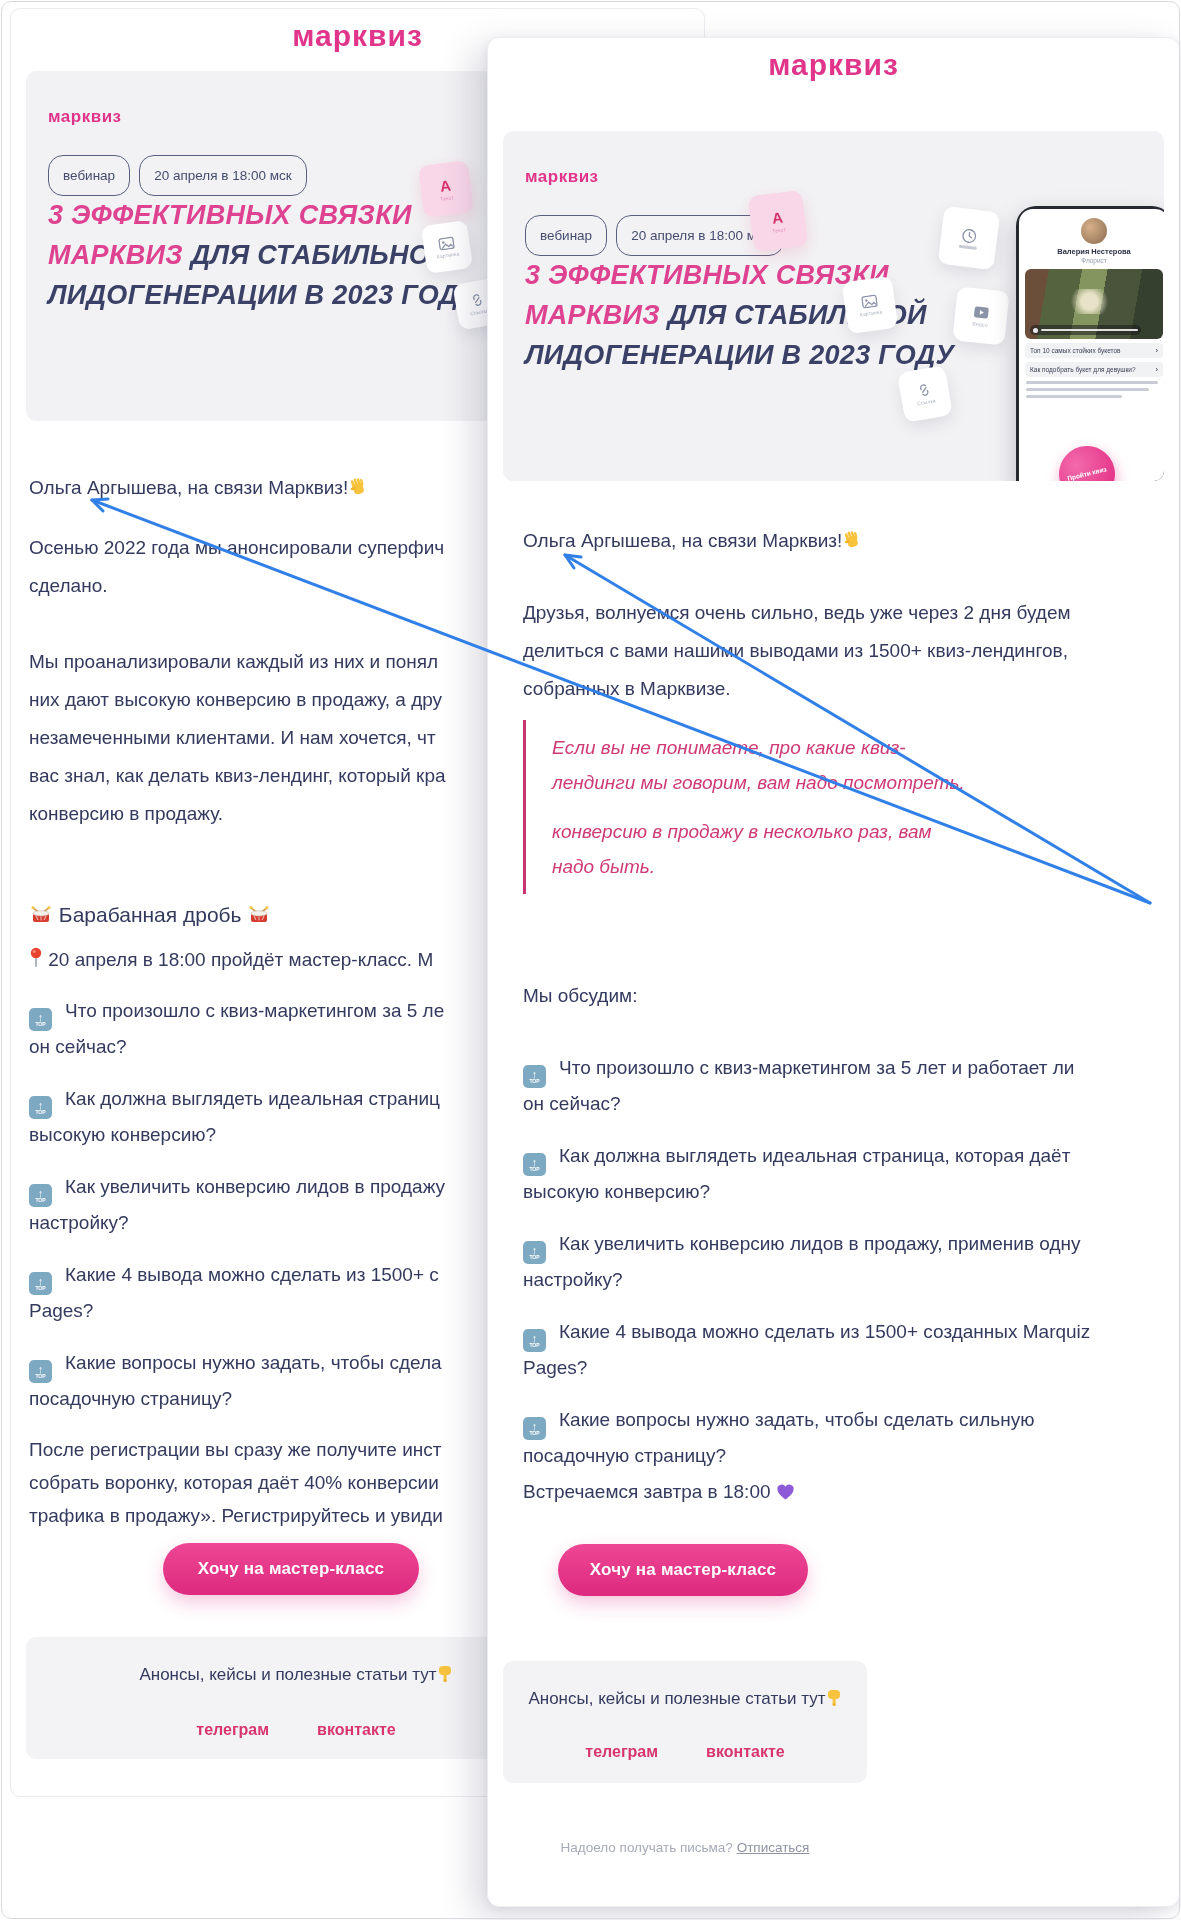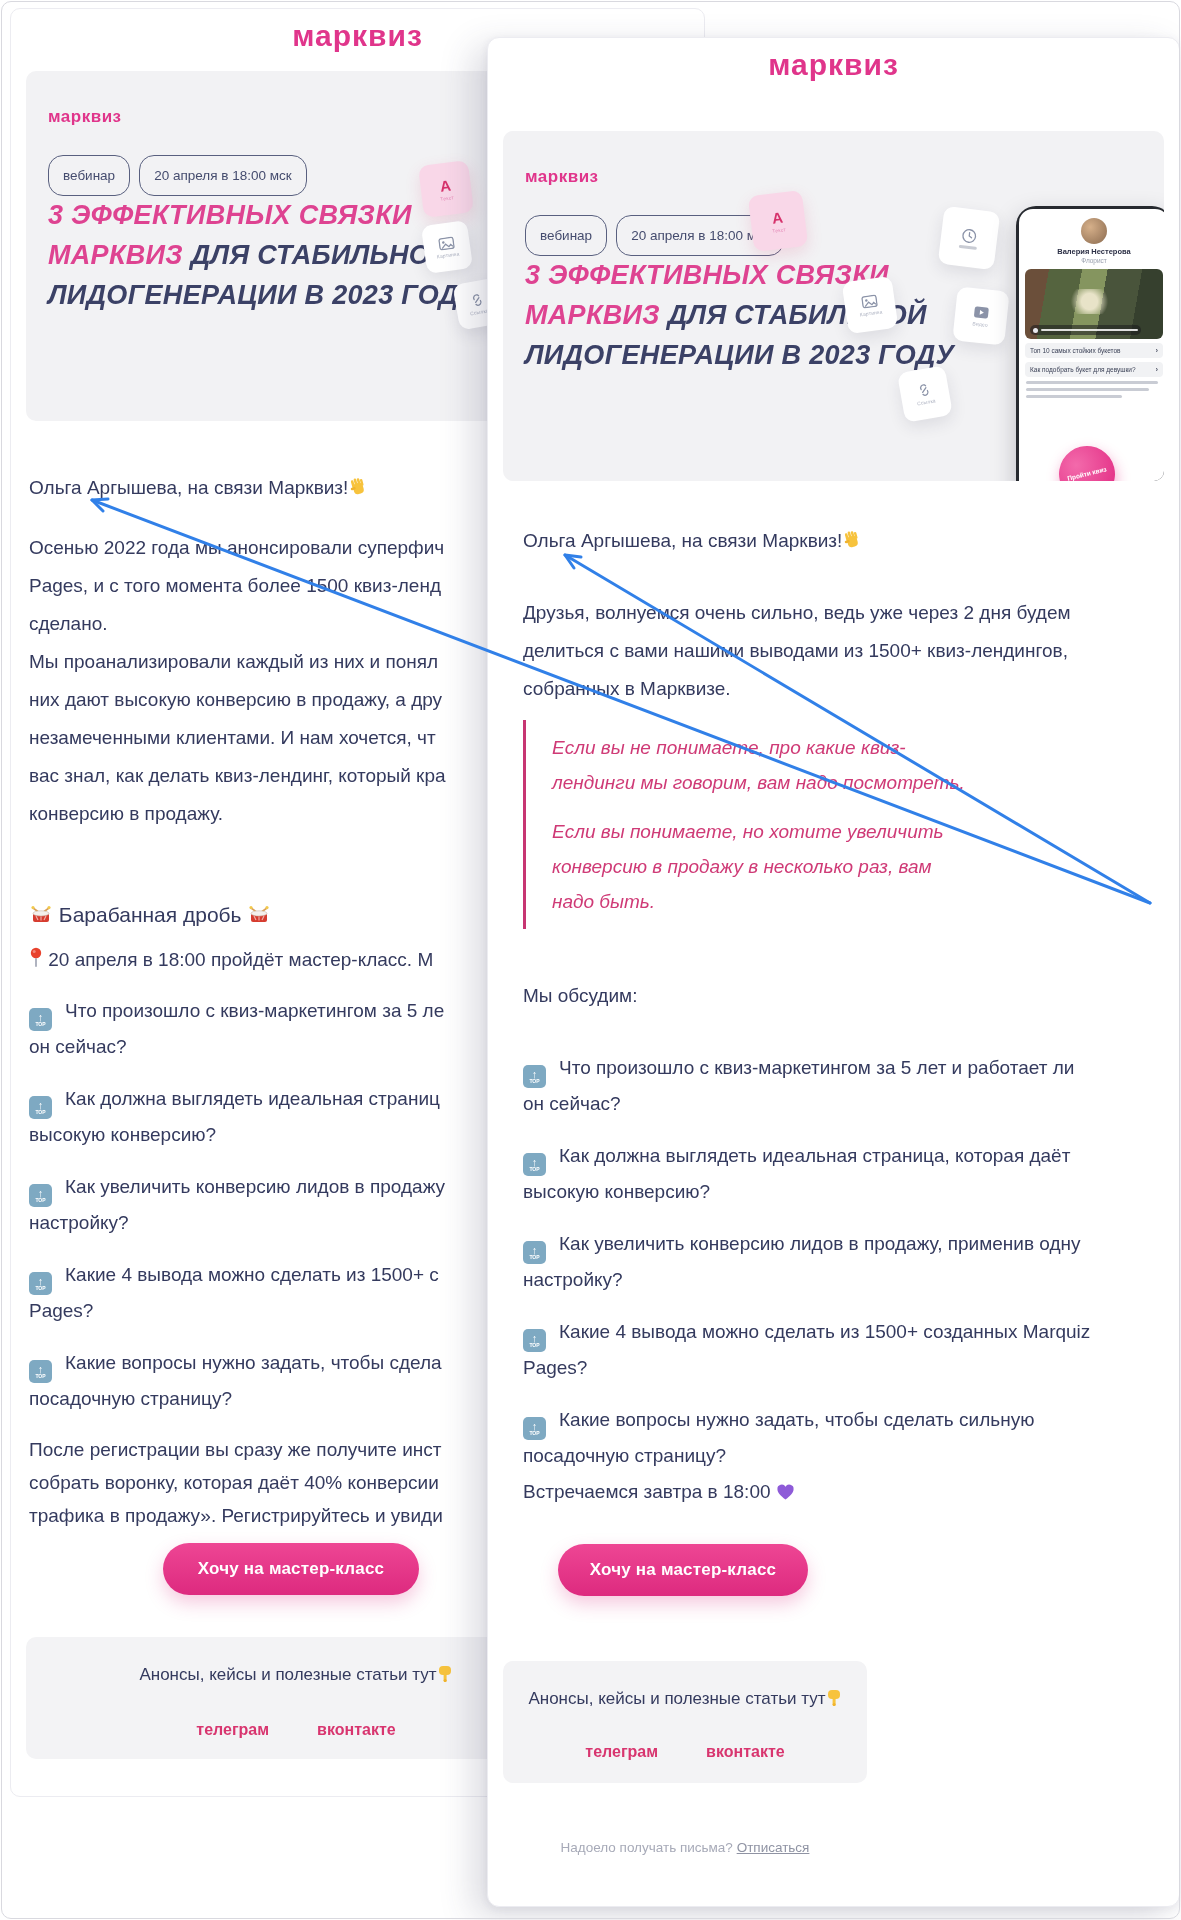--- a/index.html
+++ b/index.html
@@ -129,21 +129,20 @@
             <rect x="7.6" y="1" width="2.6" height="8" rx="1.3" fill="#f7c33d"></rect>
             <rect x="10.7" y="1.5" width="2.6" height="8" rx="1.3" fill="#f7c33d"></rect>
             <rect x="13.6" y="3" width="2.4" height="7" rx="1.2" fill="#f7c33d"></rect>
             <rect x="2.5" y="9" width="5" height="2.6" rx="1.3" fill="#f0b32e"></rect>
           </g>
         </svg></span>
   </div>
 
   <div class="para" style="left:18px;top:520px;">
     <div class="ln">Осенью 2022 года мы анонсировали суперфич</div>
-    <div class="ln">Pages, и с того момента более 1500 квиз-ленд</div>
     <div class="ln">сделано.</div>
   </div>
 
   <div class="para" style="left:18px;top:634px;">
     <div class="ln">Мы проанализировали каждый из них и понял</div>
     <div class="ln">них дают высокую конверсию в продажу, а дру</div>
     <div class="ln">незамеченными клиентами. И нам хочется, чт</div>
     <div class="ln">вас знал, как делать квиз-лендинг, который кра</div>
     <div class="ln">конверсию в продажу.</div>
   </div>
@@ -318,21 +317,20 @@
     <div class="ln">делиться с вами нашими выводами из 1500+ квиз-лендингов,</div>
     <div class="ln">собранных в Марквизе.</div>
   </div>
 
   <div class="quote" style="left:35px;top:682px;">
     <div class="q1">
       <div class="ln">Если вы не понимаете, про какие квиз-</div>
       <div class="ln">лендинги мы говорим, вам надо посмотреть.</div>
     </div>
     <div class="q2">
-      <div class="ln">Если вы понимаете, но хотите увеличить</div>
       <div class="ln">конверсию в продажу в несколько раз, вам</div>
       <div class="ln">надо быть.</div>
     </div>
   </div>
 
   <div class="greet" style="left:35px;top:947px;">Мы обсудим:</div>
 
   <div style="position:absolute;left:35px;top:1014px;">
     <div class="li">
       <div class="ln"><span class="top-ico"></span><span>Что произошло с квиз-маркетингом за 5 лет и работает ли</span></div>

